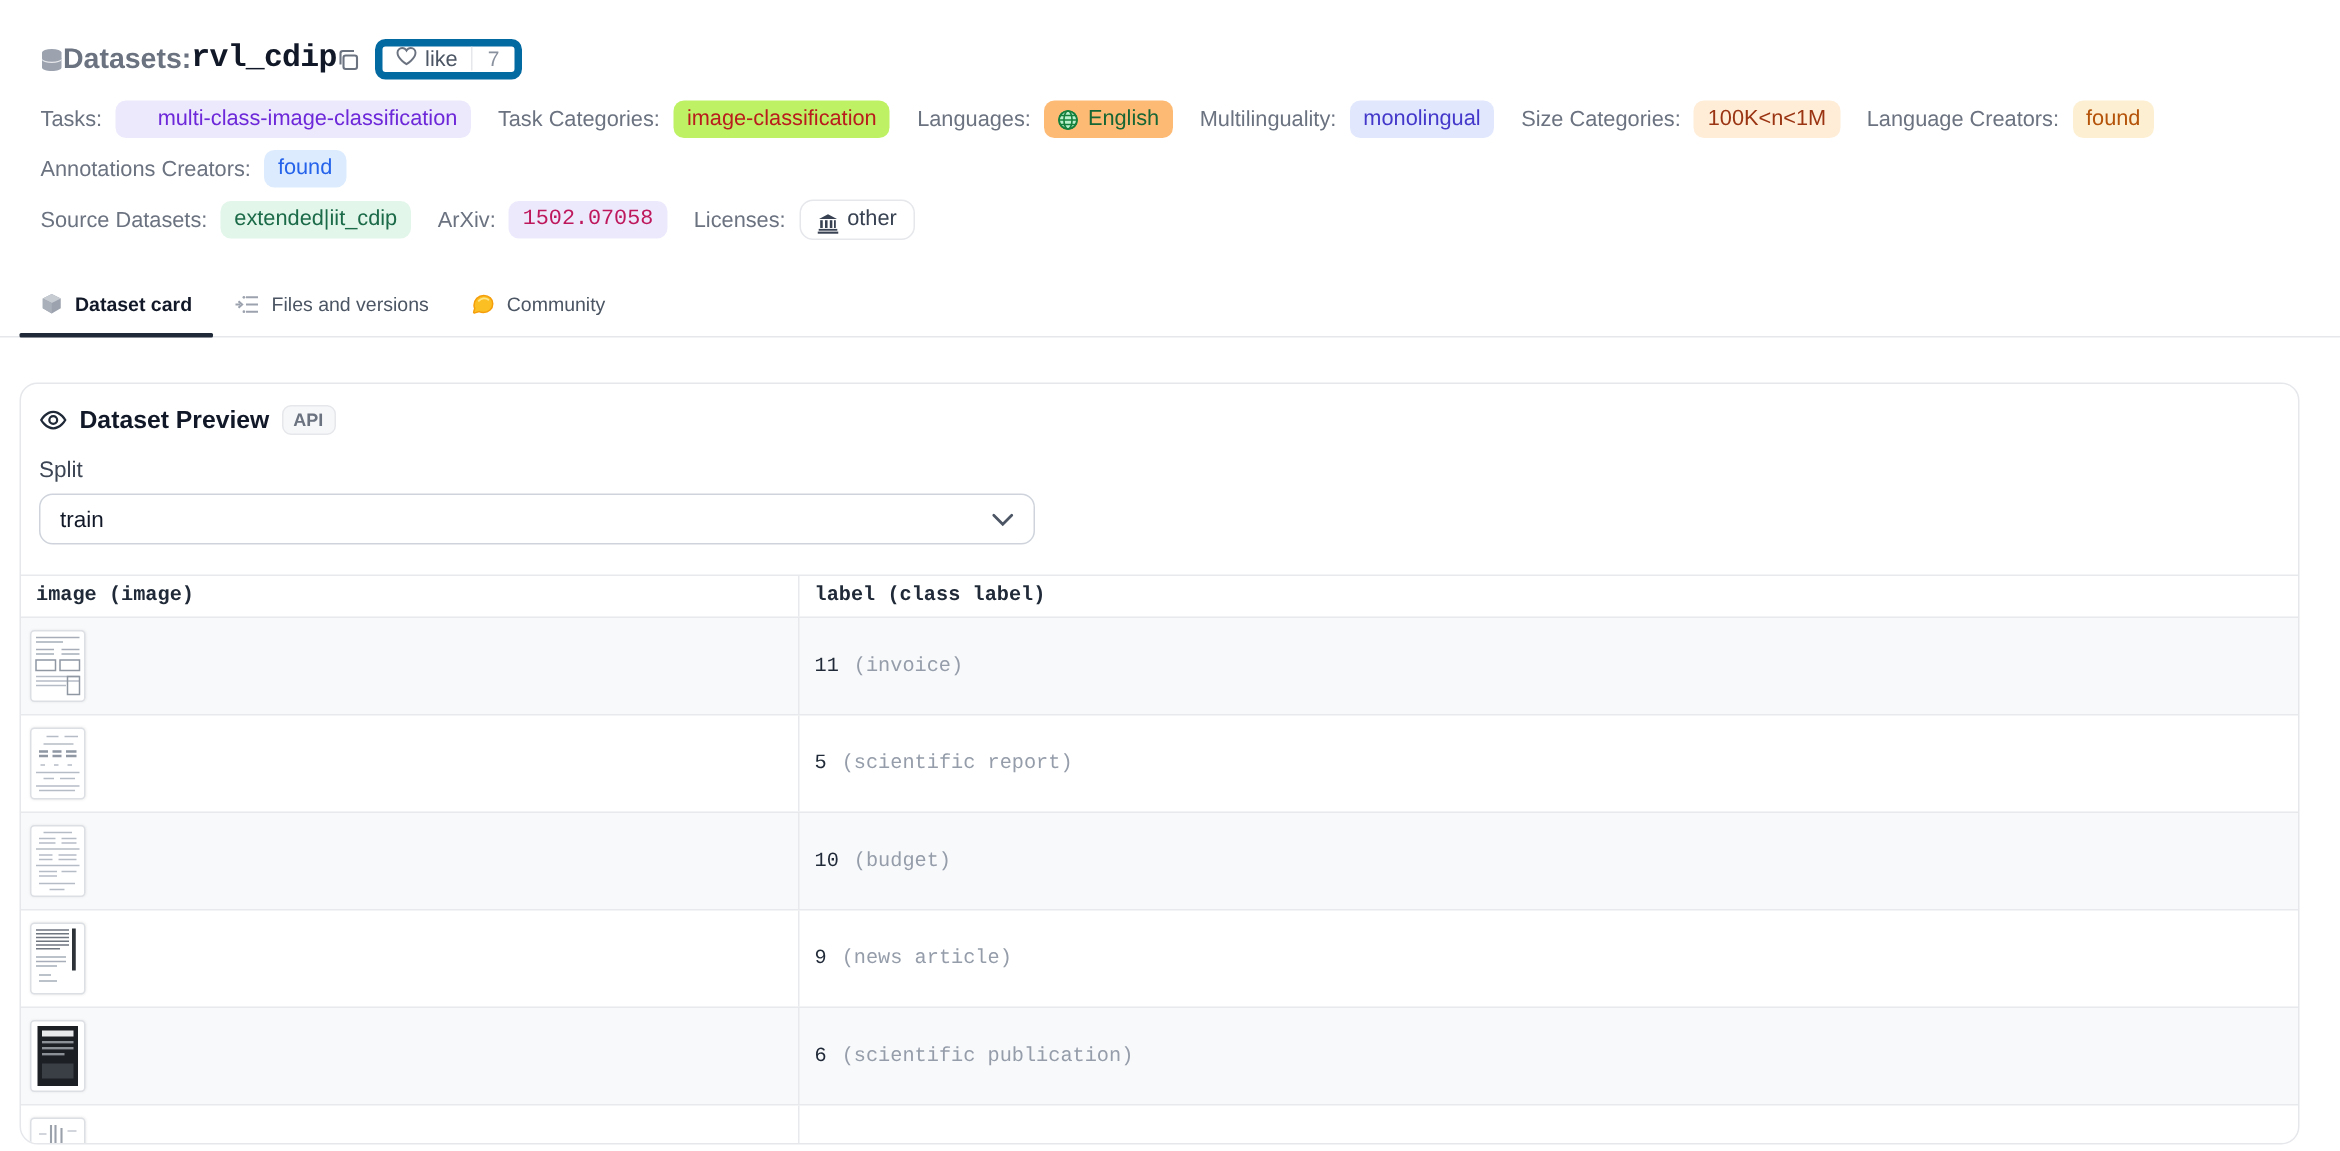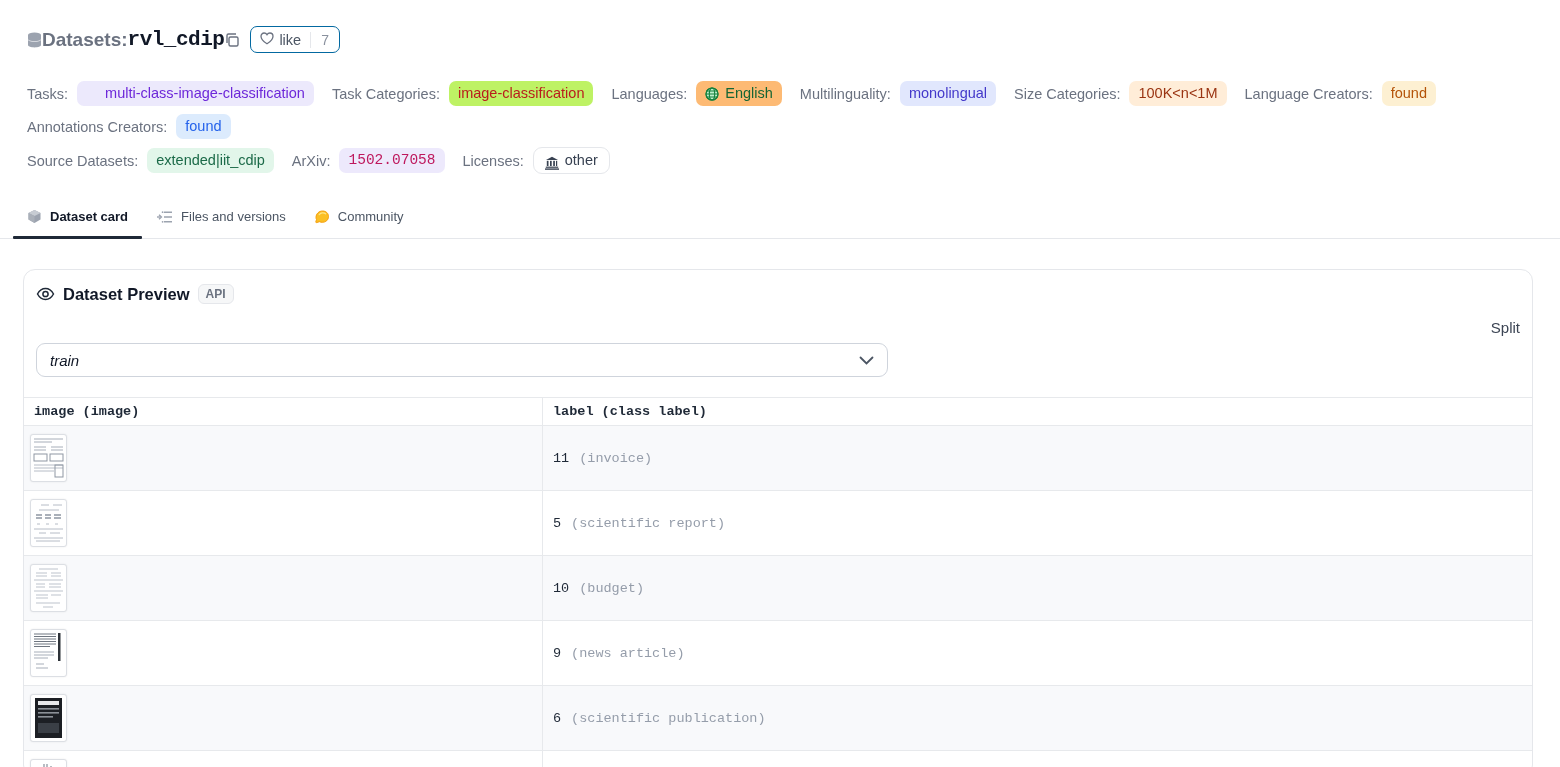--- a/index.html
+++ b/index.html
@@ -6,27 +6,27 @@
   html,body { width:1560px; height:767px; background:#ffffff; overflow:hidden;
     font-family:"Liberation Sans", sans-serif; color:#111827; }
 
   
   .masthead { padding:26px 27px 0 27px; }
   .title-row { display:flex; align-items:center; gap:0; }
   .db-icon { width:15px; height:16px; display:inline-block; }
   .section-label { font-size:19px; font-weight:700; color:#6b7280; }
   .dataset-name { font-family:"Liberation Mono", monospace; font-size:21px; font-weight:700; color:#111827; letter-spacing:-0.5px; }
   .copy-btn { width:16px; height:16px; cursor:pointer; display:inline-block; }
-  .like-widget { display:flex; align-items:center; border:1px solid #0369a1; border-radius:7px; margin-left:10px; overflow:hidden; height:27px; cursor:pointer; background:#fff; }
+  .like-widget { display:flex; align-items:flex-start; border:5px solid #0369a1; border-radius:7px; margin-left:10px; overflow:hidden; height:27px; cursor:pointer; background:#fff; }
   .like-left { display:flex; align-items:center; gap:5px; padding:0 9px; font-size:14.5px; color:#4b5563; }
   .like-count { display:flex; align-items:center; padding:0 10px; border-left:1px solid #e5e7eb; font-size:14px; color:#8a919e; }
 
   
   .tag-row { display:flex; align-items:center; flex-wrap:wrap; column-gap:18px; row-gap:8px; }
-  .tag-row.first { margin-top:28px; }
+  .tag-row.first { margin-top:14px; }
   .tag-row.second { margin-top:8px; }
   .tag-group { display:flex; align-items:center; gap:9px; }
   .tag-label { font-size:14.5px; color:#6b7280; white-space:nowrap; }
   .pill { display:inline-flex; align-items:center; gap:6px; padding:3px 9px; border-radius:7px;
           font-size:14.5px; white-space:nowrap; cursor:pointer; line-height:19px; }
   .pill-violet { background:#ece9fc; color:#6d28d9;padding-left:28px; }
   .pill-red    { background:#bef264; color:#b91c1c; }
   .pill-green  { background:#fdba74; color:#166534; }
   .pill-indigo { background:#e1e7fd; color:#4338ca; }
   .pill-orange { background:#ffedd8; color:#9a3412; }
@@ -37,27 +37,27 @@
   .pill-license{ background:#ffffff; color:#374151; border:1px solid #e5e7eb; border-radius:9px; padding:3px 11px;align-items:flex-end; }
 
   
   .tabs { margin-top:23px; border-bottom:1px solid #e5e7eb; display:flex; padding-left:13px; }
   .tab { display:flex; align-items:center; gap:8px; padding:12px 14px 14px 14px; font-size:13px;
          color:#4b5563; cursor:pointer; position:relative; }
   .tab.active { color:#111827; font-weight:700; }
   .tab.active::after { content:""; position:absolute; left:0; right:0; bottom:-1px; height:3px; background:#1f2937; border-radius:1px; }
 
   
-  .card { margin:30px 27px 0 23px; border:1px solid #e5e7eb; border-radius:12px; height:508px; overflow:hidden; background:#fff;text-align:right; }
+  .card { margin:30px 27px 0 13px; border:1px solid #e5e7eb; border-radius:12px; height:508px; overflow:hidden; background:#fff; }
   .preview-head { display:flex; align-items:center; gap:8px; margin:14px 12px 0 12px; }
   .preview-title { font-size:16.5px; font-weight:700; color:#111827; }
   .api-badge { font-size:12px; color:#6b7280; background:#f6f7f8; border:1px solid #e5e7eb; border-radius:6px; padding:2px 7px; cursor:pointer; font-weight:600; }
   .split-label { margin:15px 12px 0 12px; font-size:15px; color:#3c4554; }
-  .select { margin:7px 12px 0 12px; width:852px; height:34px; border:1px solid #cfd4dc; border-radius:9px;
-            display:flex; align-items:center; justify-content:space-between; padding:0 13px; cursor:pointer; background:#fff;font-style:italic; }
+  .select { margin:7px 12px 0 12px; width:664px; height:34px; border:1px solid #cfd4dc; border-radius:9px;
+            display:flex; align-items:center; justify-content:space-between; padding:0 13px; cursor:pointer; background:#fff; }
   .select-value { font-size:15px; color:#111827; }
 
   
   .tbl { margin-top:20px; font-family:"Liberation Mono", monospace; font-size:13.5px; }
   .tr { display:flex; border-top:1px solid #e7e9ec; }
   .tr.head { height:28px; }
   .tr.body-row { height:65px; }
   .tr.striped { background:#f8f9fb; }
   .cell-img { width:519px; border-right:1px solid #e7e9ec; display:flex; align-items:center; padding-left:6px; }
   .cell-label { flex:1; display:flex; align-items:center; padding-left:10px; gap:10px; }

